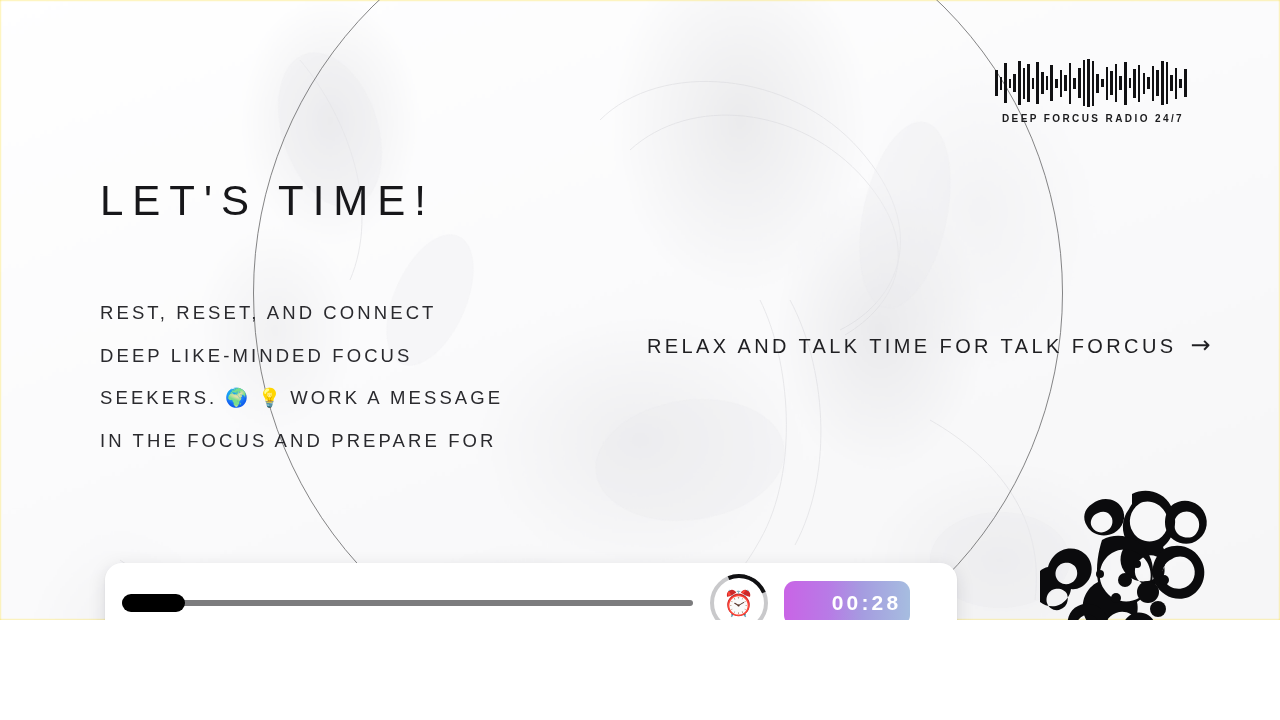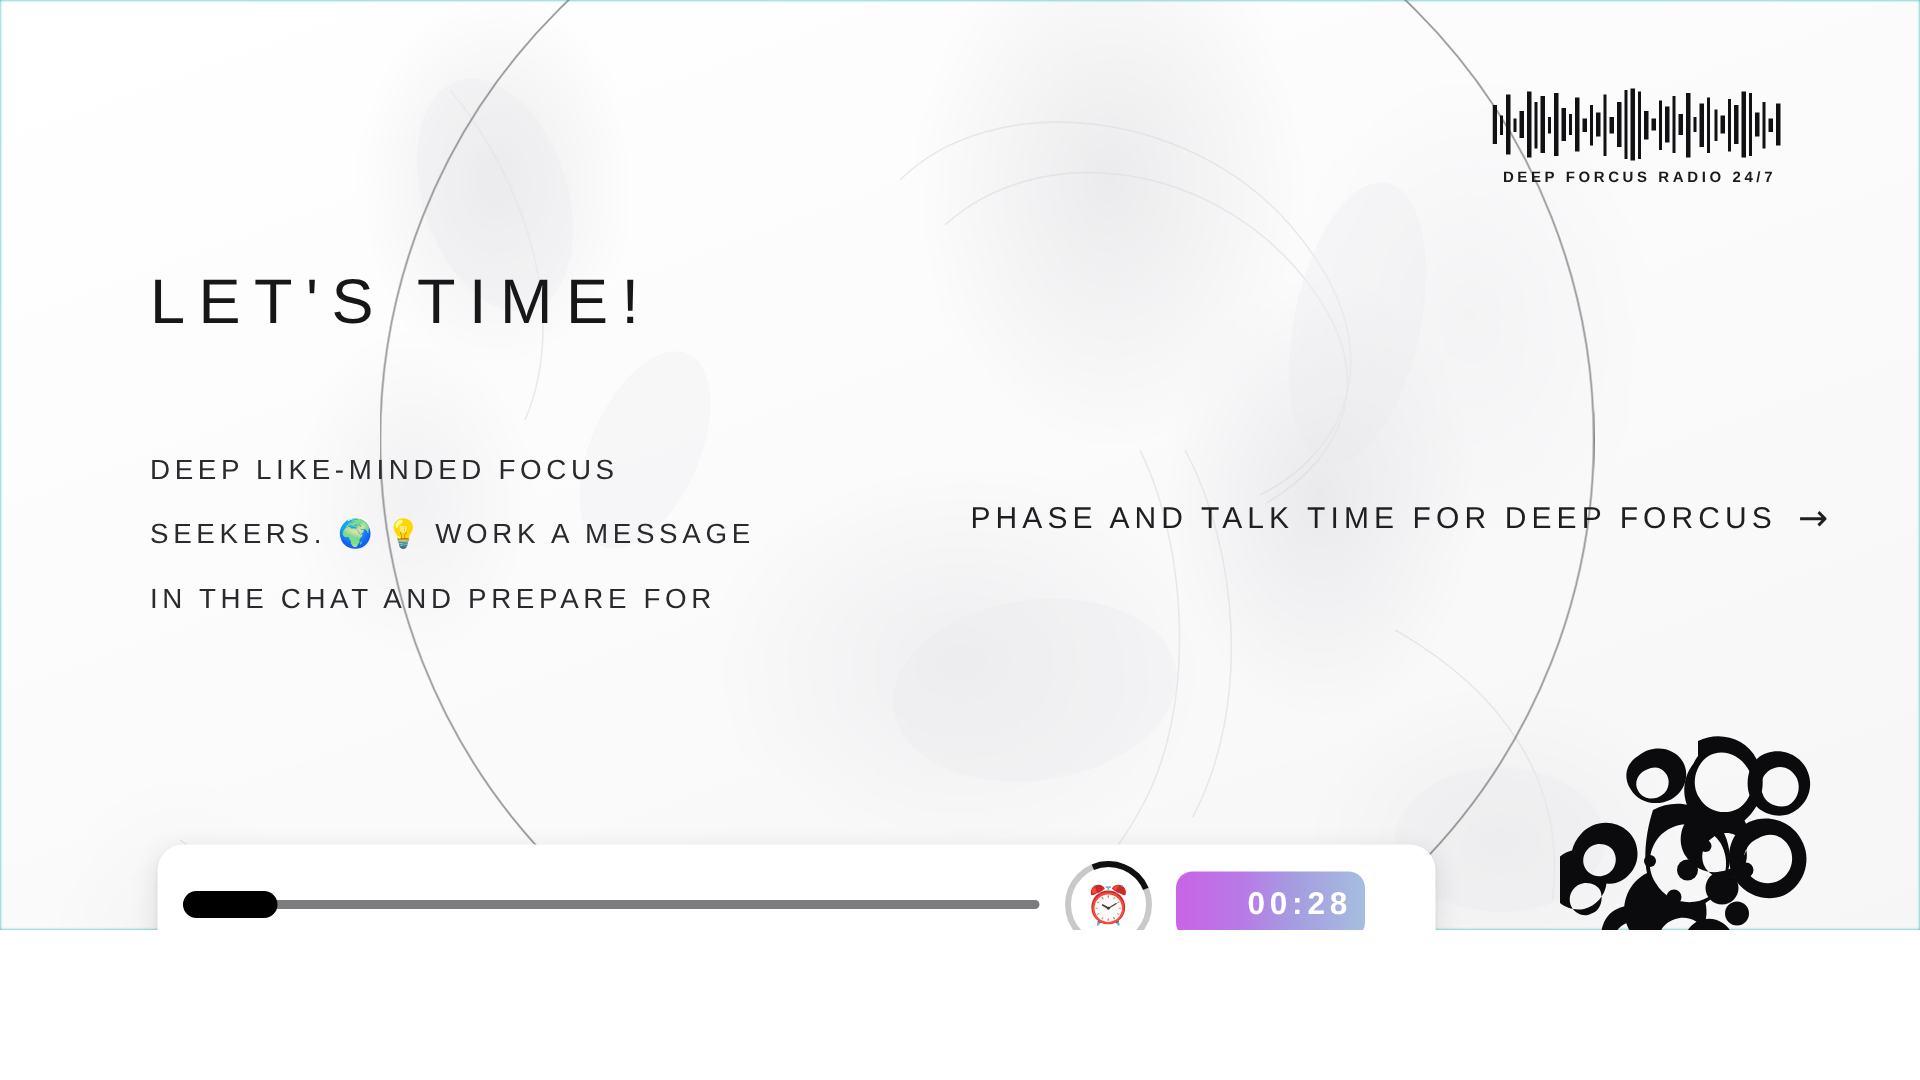--- a/index.html
+++ b/index.html
@@ -9,21 +9,21 @@
     height: 720px;
     overflow: hidden;
     background: #ffffff;
   }
   * { box-sizing: border-box; }
 
   .stage {
     position: relative;
     width: 1280px;
     height: 620px;
-    background: #14b8a6;
+    background: #fde047;
     font-family: "Liberation Sans", "DejaVu Sans", sans-serif;
     overflow: hidden;
   }
 
   
   .bg-texture {
     position: absolute;
     inset: 0;
     background:
       radial-gradient(ellipse 190px 260px at 740px 120px, rgba(196,196,200,0.30), rgba(255,255,255,0) 68%),
@@ -313,32 +313,33 @@
         <span style="height: 31px;"></span>
         <span style="height: 9px;"></span>
         <span style="height: 28px;"></span>
       </div>
     <div class="logo-caption">DEEP FORCUS RADIO 24/7</div>
   </div>
 
   <div class="headline">LET'S TIME!</div>
 
   <div class="body-copy">
+    <div>REST, RESET, AND CONNECT</div>
     <div>DEEP LIKE-MINDED FOCUS</div>
     <div>
       <span>SEEKERS.</span>
       <span class="emoji">🌍</span>
       <span class="emoji">💡</span>
       <span>WORK A MESSAGE</span>
     </div>
-    <div>IN THE CHAT AND PREPARE FOR</div>
+    <div>IN THE FOCUS AND PREPARE FOR</div>
   </div>
 
   <div class="tagline">
-    <span>PHASE AND TALK TIME FOR DEEP FORCUS</span>
+    <span>RELAX AND TALK TIME FOR TALK FORCUS</span>
     <span class="tagline-arrow">→</span>
   </div>
 
   <div class="player">
     <div class="slider">
       <div class="slider-track"></div>
       <div class="slider-fill" style="width: 62.81px;"></div>
     </div>
 
     <div class="alarm-btn">

